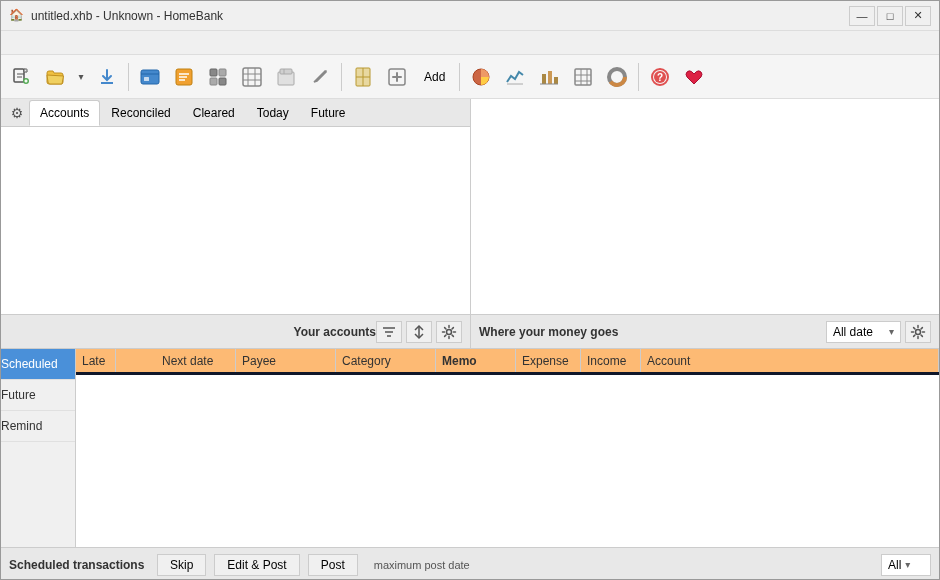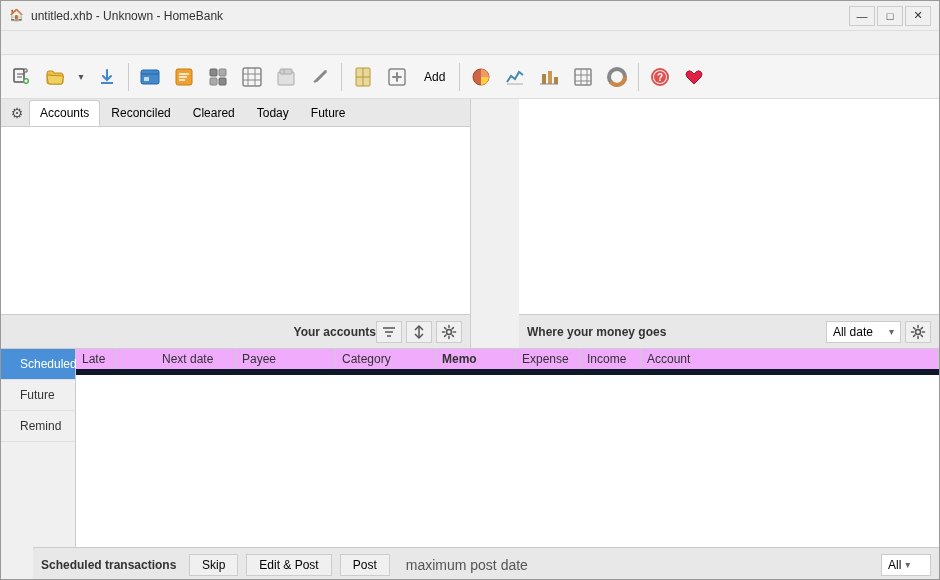--- a/index.html
+++ b/index.html
@@ -191,21 +191,20 @@
       justify-content: center;
       cursor: pointer;
       font-size: 12px;
     }
 
     
     #right-panel {
       flex: 1;
       display: flex;
       flex-direction: column;
-      margin-left: 48px;
     }
     #money-content {
       flex: 1;
       background: white;
     }
     #money-footer {
       height: 34px;
       background: #e8e8e8;
       border-top: 1px solid #ccc;
       display: flex;
@@ -252,41 +251,41 @@
 
     
     #scheduled-sidebar {
       width: 75px;
       background: #f0f0f0;
       border-right: 1px solid #ccc;
       display: flex;
       flex-direction: column;
     }
     .sched-tab {
-      padding: 8px 19px;
+      padding: 8px 0;
       cursor: pointer;
       font-size: 12px;
       color: #333;
       border-bottom: 1px solid #e0e0e0;
     }
     .sched-tab.active {
       background: #4a90d9;
       color: white;
     }
 
     
     #scheduled-content {
       flex: 1;
       display: flex;
       flex-direction: column;
     }
     #sched-header {
       display: flex;
-      background: #f0abfc;
-      border-bottom: 6px solid #0f172a;
+      background: #fdba74;
+      border-bottom: 3px solid #0f172a;
       height: 26px;
     }
     .sched-col {
       display: flex;
       align-items: center;
       padding: 0 6px;
       border-right: 1px solid #ccc;
       font-size: 12px;
       color: #333;
       font-weight: normal;
@@ -308,40 +307,39 @@
 
     
     #sched-footer {
       height: 34px;
       background: #e8e8e8;
       border-top: 1px solid #ccc;
       display: flex;
       align-items: center;
       padding: 0 8px;
       gap: 8px;
-      margin-left: 32px;
     }
     #sched-footer-title {
       font-size: 12px;
       font-weight: bold;
       color: #333;
       min-width: 140px;
     }
     .sched-footer-btn {
       height: 22px;
       padding: 0 12px;
       background: #f0f0f0;
       border: 1px solid #ccc;
       cursor: pointer;
       font-size: 12px;
       display: flex;
       align-items: center;
     }
     #max-post-date {
-      font-size: 14px;
+      font-size: 11px;
       color: #555;
       margin-left: 8px;
     }
     #all-dropdown-area {
       margin-left: auto;
       display: flex;
       align-items: center;
       gap: 4px;
     }
     .all-select {

